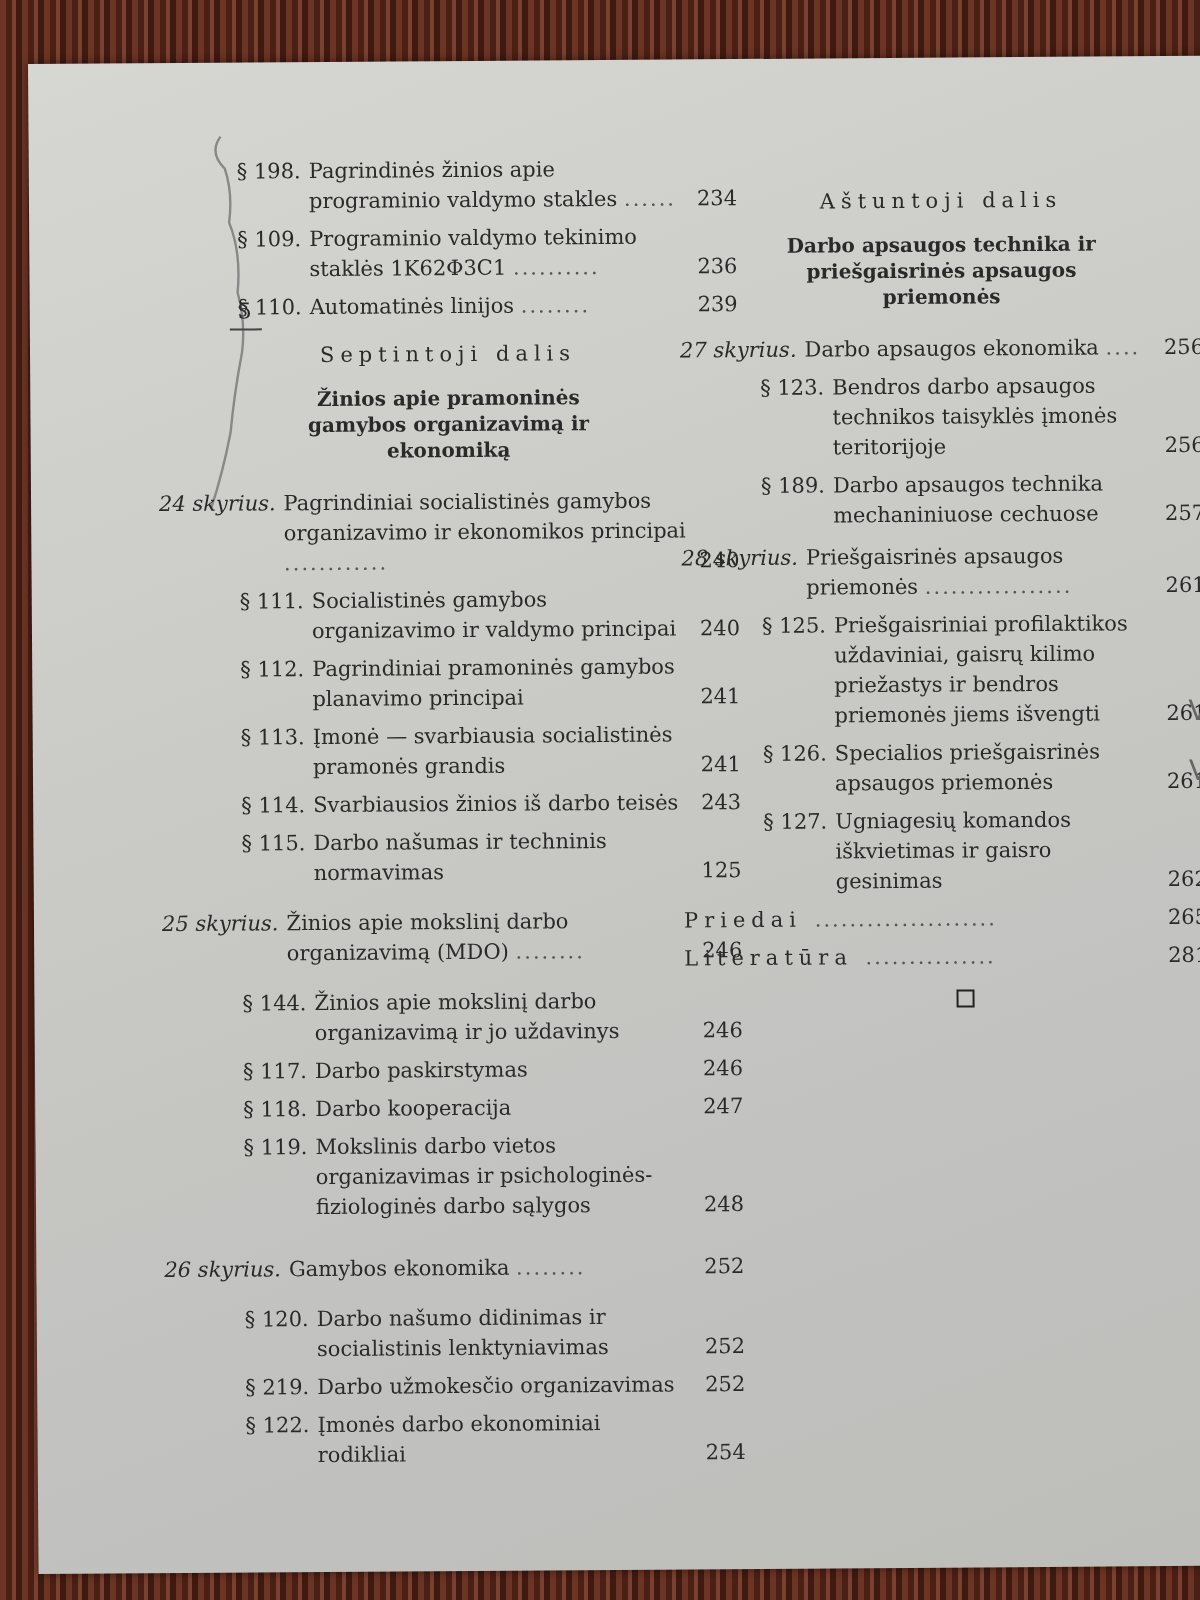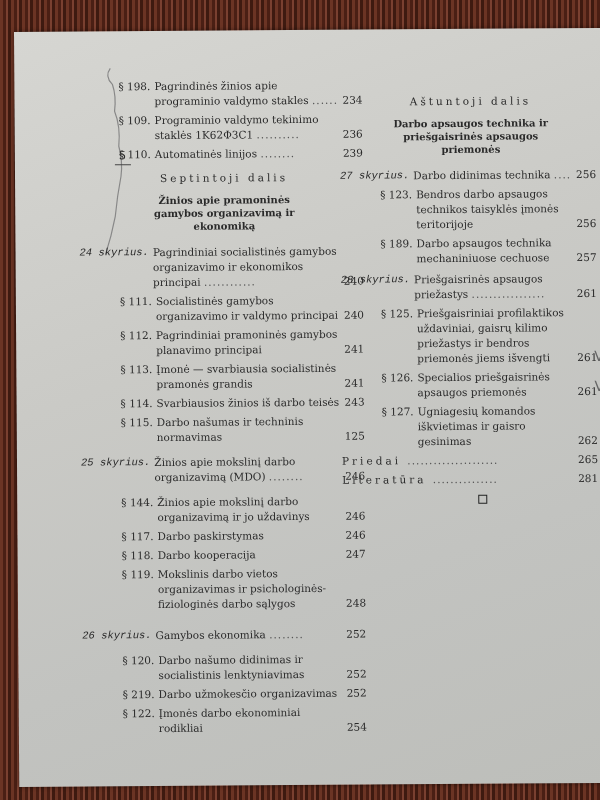--- a/index.html
+++ b/index.html
@@ -9,23 +9,23 @@
     font-family:"DejaVu Serif","Liberation Serif",serif;color:#2a2a2a;}
   .page{position:absolute;left:14px;top:32px;width:590px;height:755px;
     background:linear-gradient(160deg,#d6d6d2 0%,#cacac6 40%,#c2c3c0 70%,#bdbeba 100%);
     transform:rotate(-0.4deg);transform-origin:0 0;box-shadow:0 0 4px rgba(0,0,0,.5);}
   .tear{position:absolute;left:88px;top:35px;width:30px;height:190px;}
   .col{position:absolute;}
   .left{left:64px;top:48px;width:290px;}
   .right{left:325px;top:56px;width:262px;}
   .entry{display:flex;align-items:flex-start;font-size:10.5px;line-height:15px;margin-bottom:4px;}
   .num{flex:0 0 auto;white-space:nowrap;}
-  .num.sky{font-style:italic;font-family:Liberation Mono, monospace;}
+  .num.sky{font-style:italic;}
   .txt{flex:1 1 auto;padding-left:4px;}
-  .pg{flex:0 0 26px;align-self:flex-end;}
+  .pg{flex:0 0 26px;text-align:right;align-self:flex-end;}
   .dots{letter-spacing:1px;color:#555;}
   .part{text-align:center;font-size:10.5px;letter-spacing:3px;margin:10px 0 10px;}
   .ptitle{text-align:center;font-weight:bold;font-size:10px;line-height:13px;margin-bottom:12px;}
   .sec{padding-left:40px;}
   .chap{margin-top:6px;}
   .spaced{letter-spacing:3px;}
   .mark5{position:absolute;left:104px;top:118px;font-size:11px;}
   .mark5line{position:absolute;left:100px;top:133px;width:16px;height:1px;background:#444;}
   .check{position:absolute;color:#666;font-family:"DejaVu Sans",sans-serif;font-size:14px;}
   .square{position:absolute;left:461px;top:466px;width:7px;height:7px;border:1.5px solid #222;}
@@ -146,39 +146,39 @@
         </div>
     </div>
   </div>
 
   <div class="col right">
     <div class="part">Aštuntoji dalis</div>
     <div class="ptitle" style="padding:0 40px;">Darbo apsaugos technika ir priešgaisrinės apsaugos priemonės</div>
 
     <div class="entry chap">
       <span class="num sky">27 skyrius.</span>
-      <span class="txt"><span>Darbo didinimas technika</span> <span class="dots">....</span></span>
+      <span class="txt"><span>Darbo apsaugos ekonomika</span> <span class="dots">....</span></span>
       <span class="pg">256</span>
     </div>
     <div class="sec">
       <div class="entry">
           <span class="num">§ 123.</span>
           <span class="txt">Bendros darbo apsaugos technikos taisyklės įmonės teritorijoje</span>
           <span class="pg">256</span>
         </div>
       <div class="entry">
           <span class="num">§ 189.</span>
           <span class="txt">Darbo apsaugos technika mechaniniuose cechuose</span>
           <span class="pg">257</span>
         </div>
     </div>
 
     <div class="entry chap">
       <span class="num sky">28 skyrius.</span>
-      <span class="txt"><span>Priešgaisrinės apsaugos priežastys</span> <span class="dots">.................</span></span>
+      <span class="txt"><span>Priešgaisrinės apsaugos priemonės</span> <span class="dots">.................</span></span>
       <span class="pg">261</span>
     </div>
     <div class="sec">
       <div class="entry">
           <span class="num">§ 125.</span>
           <span class="txt">Priešgaisriniai profilaktikos uždaviniai, gaisrų kilimo priežastys ir bendros priemonės jiems išvengti</span>
           <span class="pg">261</span>
         </div>
       <div class="entry">
           <span class="num">§ 126.</span>

